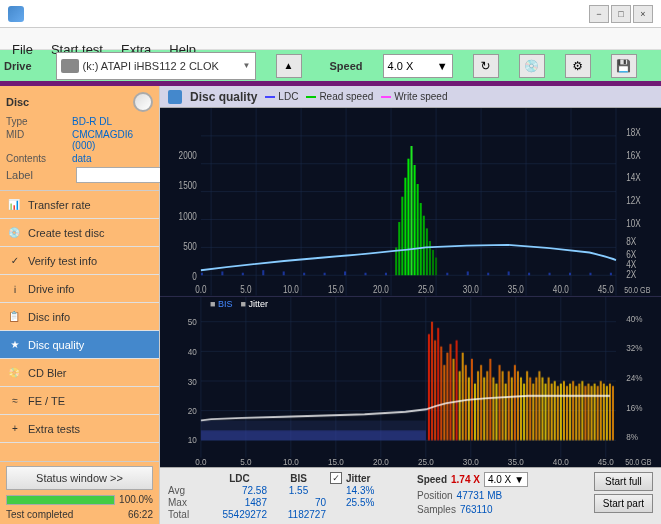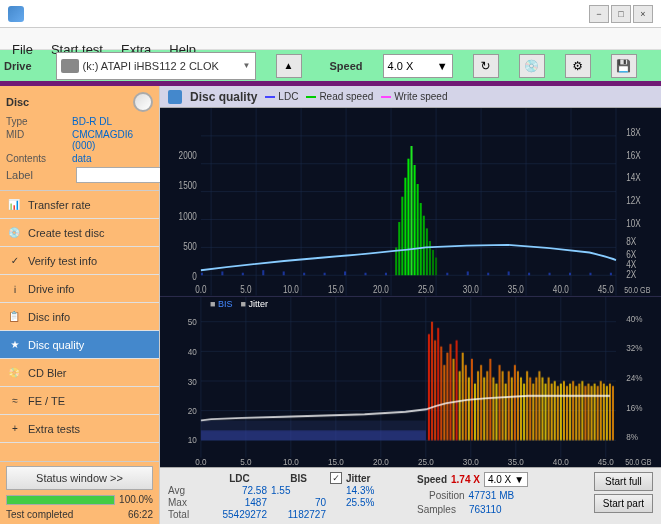--- a/index.html
+++ b/index.html
@@ -785,21 +785,21 @@
         <span></span>
         <span style="text-align:center; font-weight:bold; color:#333;">LDC</span>
         <span style="text-align:center; font-weight:bold; color:#333;">BIS</span>
         <div style="display:flex; align-items:center; gap:2px;">
           <div class="checkbox">✓</div>
         </div>
         <span style="font-size:10px; font-weight:bold; color:#333;">Jitter</span>
 
         <span style="color:#555;">Avg</span>
         <span style="color:#0055bb; text-align:right;">72.58</span>
-        <span style="color:#0055bb; text-align:left;">1.55</span>
+        <span style="color:#0055bb; text-align:center;">1.55</span>
         <span></span>
         <span style="color:#0055bb;">14.3%</span>
 
         <span style="color:#555;">Max</span>
         <span style="color:#0055bb; text-align:right;">1487</span>
         <span style="color:#0055bb; text-align:right;">70</span>
         <span></span>
         <span style="color:#0055bb;">25.5%</span>
 
         <span style="color:#555;">Total</span>
@@ -812,24 +812,24 @@
       <div style="font-size:10px; margin-left:8px; display:flex; flex-direction:column; gap:3px;">
         <div style="display:flex; gap:4px; align-items:center;">
           <span style="font-weight:bold; color:#333;">Speed</span>
           <span style="color:#cc0000; font-weight:bold;">1.74 X</span>
           <div class="speed-selector-small">
             <span>4.0 X</span>
             <span>▼</span>
           </div>
         </div>
         <div style="display:flex; gap:4px; align-items:center;">
-          <span style="color:#555;margin-left:12px;">Position</span>
+          <span style="color:#555;">Position</span>
           <span style="color:#0055bb;">47731 MB</span>
         </div>
-        <div style="display:flex; gap:13px; align-items:center;">
+        <div style="display:flex; gap:4px; align-items:center;">
           <span style="color:#555;">Samples</span>
           <span style="color:#0055bb;">763110</span>
         </div>
       </div>
 
       <div class="start-buttons" style="margin-left:auto;">
         <button class="start-btn">Start full</button>
         <button class="start-btn">Start part</button>
       </div>
     </div>

